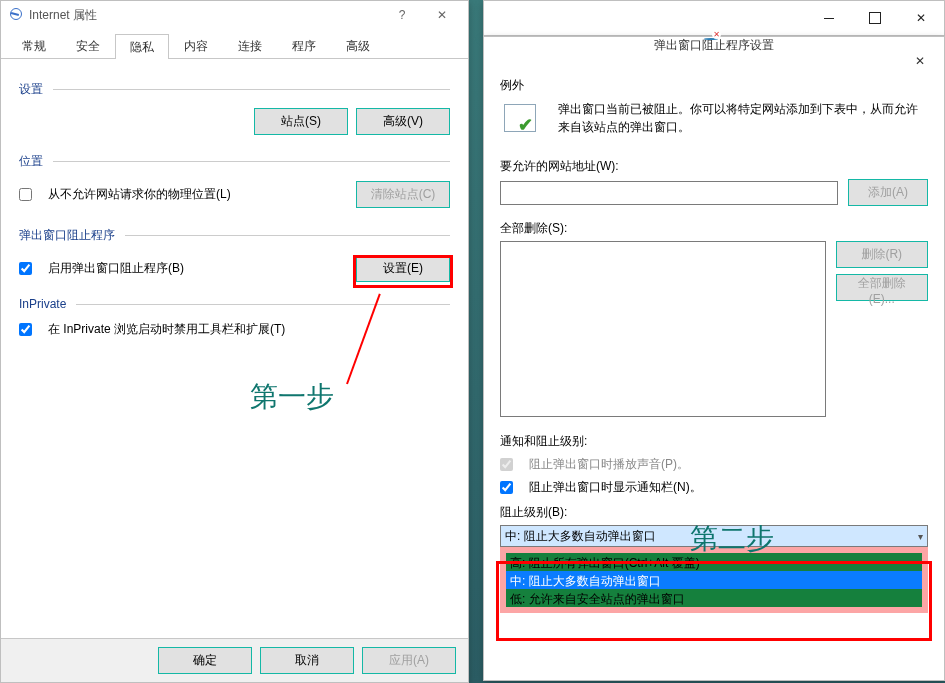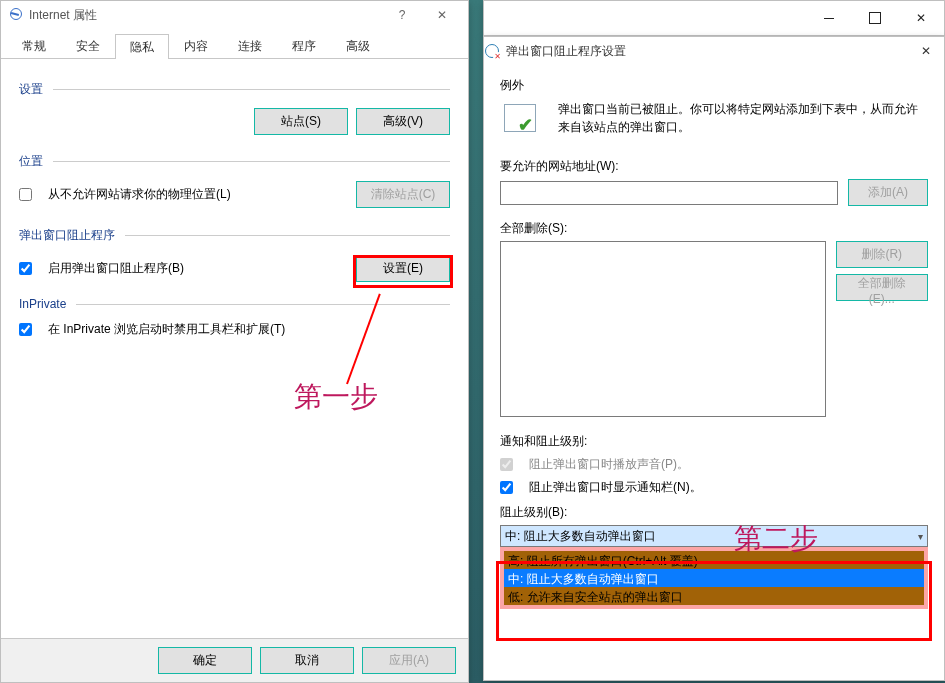--- a/index.html
+++ b/index.html
@@ -26,53 +26,53 @@
     .group-hdr { display:flex; align-items:center; margin:8px 0 10px; color:#1a3f8a; font-weight:400;}
     .group-hdr span.line { flex:1; height:1px; background:#ccc; margin-left:10px;}
     .btnbar-right { display:flex; justify-content:flex-end; gap:8px;}
     button.wbtn { min-width:94px; height:27px; background:#e1e1e1; border:1px solid #14b8a6; color:#000; cursor:pointer; font-size:12px; padding:0 10px;}
     button.wbtn:disabled { color:#a0a0a0;}
     .chk { display:flex; align-items:center; gap:16px; margin:6px 0;}
     .chk input { width:13px; height:13px;}
     .row-between { display:flex; align-items:center; justify-content:space-between; gap:12px;}
 
     .red-box { border:3px solid #ff0000; position:absolute; pointer-events:none;}
-    .annot-text { position:absolute; color:#be185d; font-size:28px; font-family:Liberation Sans, sans-serif;margin-left:44px; }
+    .annot-text { position:absolute; color:#0f766e; font-size:28px; font-family:Liberation Sans, sans-serif; }
     .annot-arrow { position:absolute; width:2px; background:#ff0000; transform-origin:bottom center;}
 
     .bottom-bar { position:absolute; bottom:0; left:0; right:0; height:44px; background:#f0f0f0; border-top:1px solid #c7c7c7; display:flex; align-items:center; justify-content:flex-end; gap:8px; padding-right:12px;}
 
     
     .blank { left:483px; top:0; width:462px; height:36px;}
     .blank .titlebar{height:34px; background:#fff; display:flex; align-items:center;}
     .blank .wb{margin-left:auto; display:flex;}
     .blank .wb span{width:46px; height:34px; display:flex; align-items:center; justify-content:center; color:#222;}
     .blank .wb .min::after{content:"";width:10px;height:1px;background:#222;}
     .blank .wb .max::after{content:"";width:10px;height:10px;border:1px solid #222;}
 
     .popwin { left:483px; top:36px; width:462px; height:645px;}
-    .popwin .titlebar{height:28px; display:flex; align-items:center; padding:0 0; color:#333;}
+    .popwin .titlebar{height:28px; display:flex; align-items:center; padding:0 6px; color:#333;flex-direction:column;}
     .popwin .titlebar .pb-icon{width:16px;height:16px;margin-right:6px;position:relative;}
     .popwin .titlebar .pb-icon::before{content:"";position:absolute;inset:1px;border:1.5px solid #2e7fb5;border-radius:50%;}
     .popwin .titlebar .pb-icon::after{content:"✕";position:absolute;right:-2px;bottom:-2px;color:#d33;font-size:8px;background:#fff;border-radius:50%;width:9px;height:9px;display:flex;align-items:center;justify-content:center;}
     .popwin .titlebar .wx{margin-left:auto;width:36px;height:26px;display:flex;align-items:center;justify-content:center;color:#333;cursor:pointer;}
     .popwin .body{padding:12px 16px;}
     .info-row{display:flex; gap:14px; margin-bottom:14px;}
     .info-icon{width:44px;height:44px;flex:none;position:relative;}
     .info-icon::before{content:"";position:absolute;left:4px;top:4px;width:30px;height:26px;background:#fff;border:1px solid #8ea6b8;}
     .info-icon::after{content:"✔";position:absolute;left:18px;top:14px;color:#3c9c2f;font-size:18px;font-weight:bold;}
     .info-text{line-height:1.5;}
     .field-label{margin:6px 0 4px;}
     input.tin{width:338px;height:24px;border:1px solid #7a7a7a;padding:0 4px;font-size:12px;}
     .fieldrow{display:flex;align-items:center;gap:10px;}
     .list{width:100%;height:176px;border:1px solid #7a7a7a;background:#fff;}
     .section{margin-top:16px;}
     .select-wrap{width:100%;height:22px;border:1px solid #7a7a7a;display:flex;align-items:center;justify-content:space-between;padding:0 4px;background:#cfe7ff;cursor:pointer;margin-top:4px;}
     .select-wrap .dd{font-size:10px;color:#555;}
-    .dropdown{width:100%;border:4px solid #fca5a5;background:#a16207;}
+    .dropdown{width:100%;border:6px solid #fca5a5;background:#15803d;}
     .dropdown .opt{padding:2px 4px;height:18px;line-height:16px;}
     .dropdown .opt.sel{background:#0a7cff;color:#fff;}
     .red-rect2{border:3px solid #ff0000;position:absolute;pointer-events:none;}
   </style>
 </head>
 <body>
 
 <div class="window blank">
   <div class="titlebar">
     <div class="wb">

